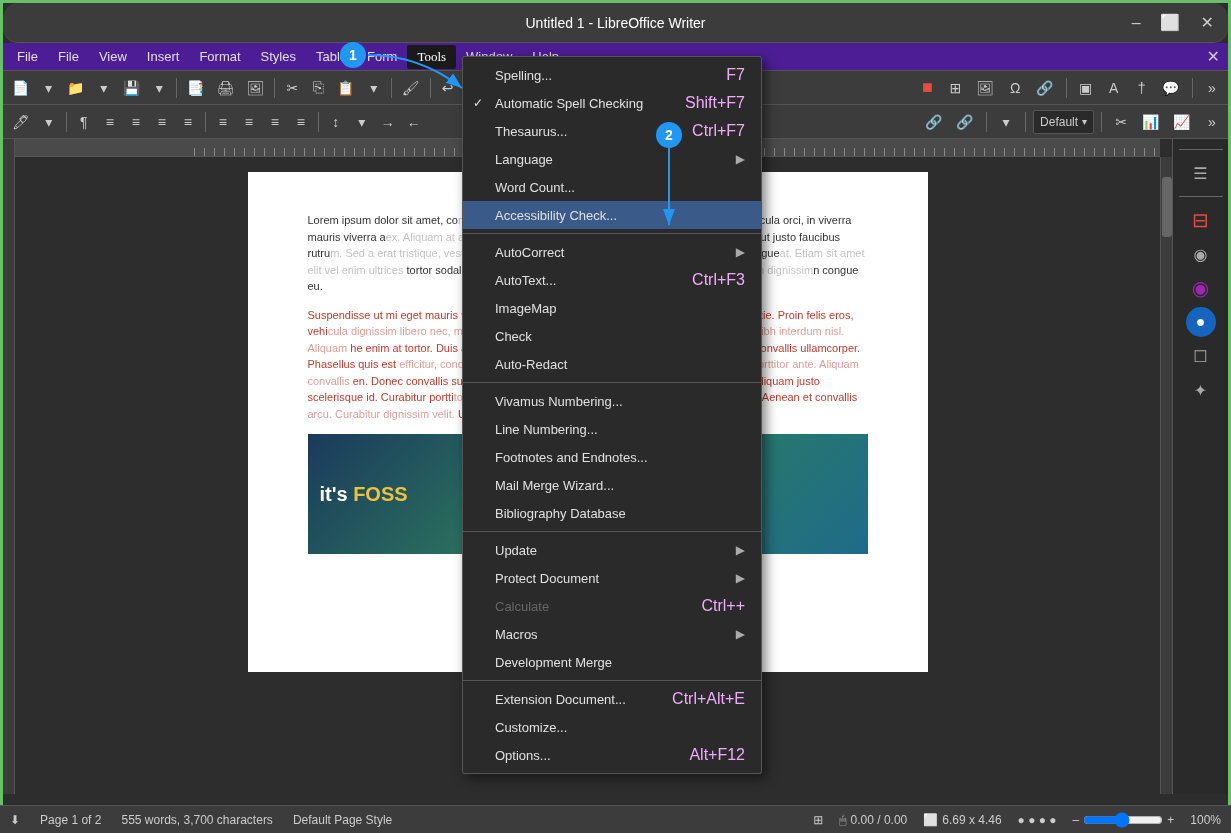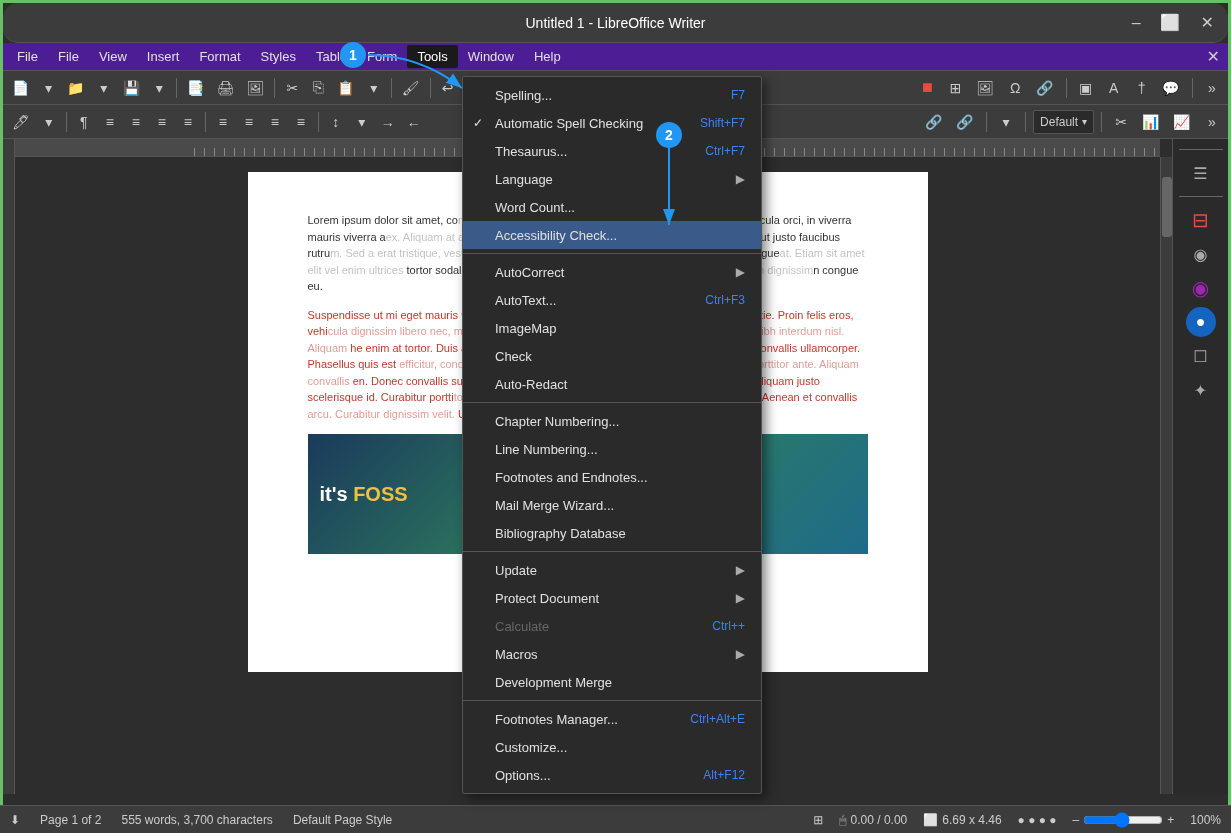--- a/index.html
+++ b/index.html
@@ -53,21 +53,21 @@
       border-bottom: 1px solid #555;
       position: relative;
     }
     .menu-item {
       color: #e0e0e0;
       padding: 4px 10px;
       cursor: pointer;
       font-size: 13px;
       border-radius: 2px;
     }
-    .menu-item.active { background: #1a1a1a; color: #fff; }
+    .menu-item.active { background: #1a1a1a; color: #fff; font-family: Liberation Serif, serif; }
     .menu-bar-close {
       position: absolute;
       right: 8px;
       color: #ccc;
       font-size: 16px;
       cursor: pointer;
     }
 
     
     .toolbar-row {
@@ -217,21 +217,21 @@
     .status-right { margin-left: auto; display: flex; align-items: center; gap: 16px; }
     .zoom-slider {
       display: flex;
       align-items: center;
       gap: 4px;
     }
 
     
     .dropdown-menu {
       position: absolute;
-      top: 76px;
+      top: 56px;
       left: 462px;
       background: #2a2a2a;
       border: 1px solid #555;
       border-radius: 2px;
       min-width: 300px;
       z-index: 1000;
       box-shadow: 4px 4px 12px rgba(0,0,0,0.5);
     }
     .menu-section {
       border-bottom: 1px solid #555;
@@ -250,22 +250,22 @@
     }
     .menu-row.highlighted { background: #3a5a8a; }
     .menu-row .checkmark {
       position: absolute;
       left: 10px;
       color: #e0e0e0;
       font-size: 12px;
     }
     .menu-row .shortcut {
       margin-left: auto;
-      color: #3b82f6;
-      font-size: 12px;
+      color: #f0abfc;
+      font-size: 16px;
     }
     .menu-row .submenu-arrow {
       margin-left: auto;
       color: #aaa;
       font-size: 12px;
     }
     .menu-row.disabled { color: #666; cursor: default; }
 
     
     .annotation-circle {
@@ -491,21 +491,21 @@
     <div class="menu-row">
       <span>Check</span>
     </div>
     <div class="menu-row">
       <span>Auto-Redact</span>
     </div>
   </div>
 
   <div class="menu-section">
     <div class="menu-row">
-      <span>Chapter Numbering...</span>
+      <span>Vivamus Numbering...</span>
     </div>
     <div class="menu-row">
       <span>Line Numbering...</span>
     </div>
     <div class="menu-row">
       <span>Footnotes and Endnotes...</span>
     </div>
     <div class="menu-row">
       <span>Mail Merge Wizard...</span>
     </div>
@@ -531,21 +531,21 @@
       <span>Macros</span>
       <span class="submenu-arrow">▶</span>
     </div>
     <div class="menu-row">
       <span>Development Merge</span>
     </div>
   </div>
 
   <div class="menu-section">
     <div class="menu-row">
-      <span>Footnotes Manager...</span>
+      <span>Extension Document...</span>
       <span class="shortcut">Ctrl+Alt+E</span>
     </div>
     <div class="menu-row">
       <span>Customize...</span>
     </div>
     <div class="menu-row">
       <span>Options...</span>
       <span class="shortcut">Alt+F12</span>
     </div>
   </div>

